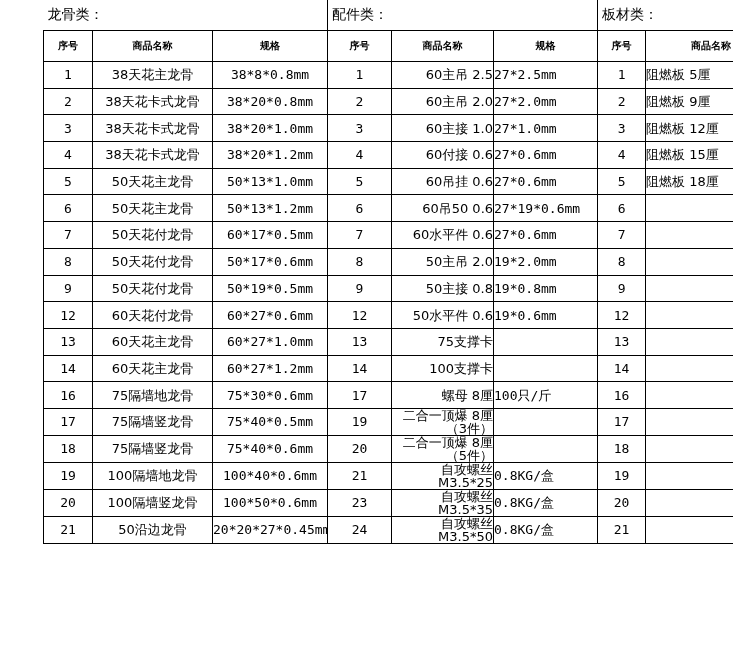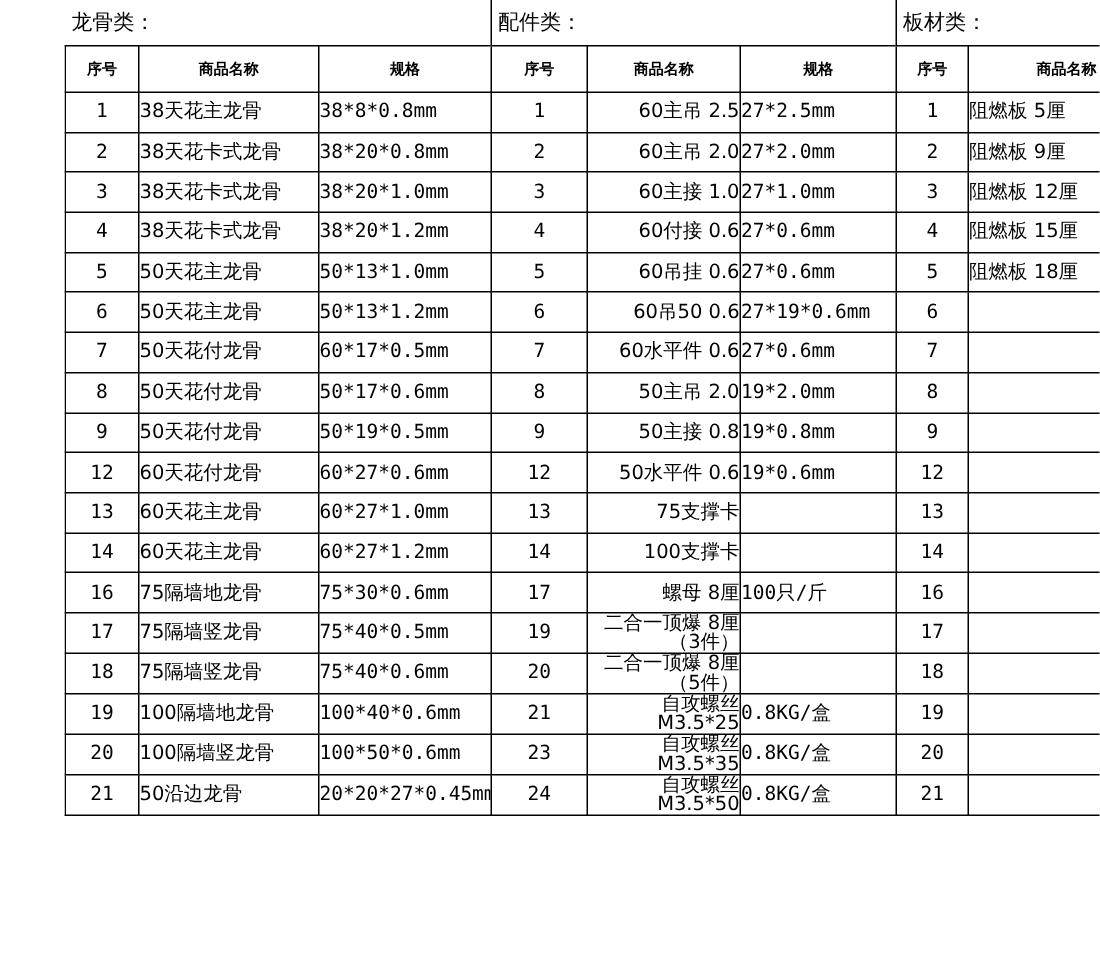--- a/index.html
+++ b/index.html
@@ -45,22 +45,22 @@
     border: 1px solid #000;
     font-size: 13px;
     line-height: 13px;
     vertical-align: middle;
     padding: 0;
     overflow: hidden;
   }
   tr.data-row { height: 26.7px; }
   .mono { font-family: "DejaVu Sans Mono", "DejaVu Sans", monospace; font-size: 12px; }
   .c-num  { text-align: center; }
-  .s1-name { text-align: left; white-space: pre-wrap; }
-  .s1-spec { text-align: left; white-space: nowrap; }
+  .s1-name { text-align: center; white-space: pre-wrap; }
+  .s1-spec { text-align: center; white-space: nowrap; }
   .s2-name { text-align: right; padding-left: 3px; white-space: pre-wrap; }
   .s2-spec { text-align: left; padding-left: 3px; white-space: nowrap; }
   .s3-name { text-align: left; padding-left: 3px; white-space: pre-wrap; }
 </style>
 </head>
 <body>
 
 <div class="sheet">
   <table class="grid">
     <colgroup>

